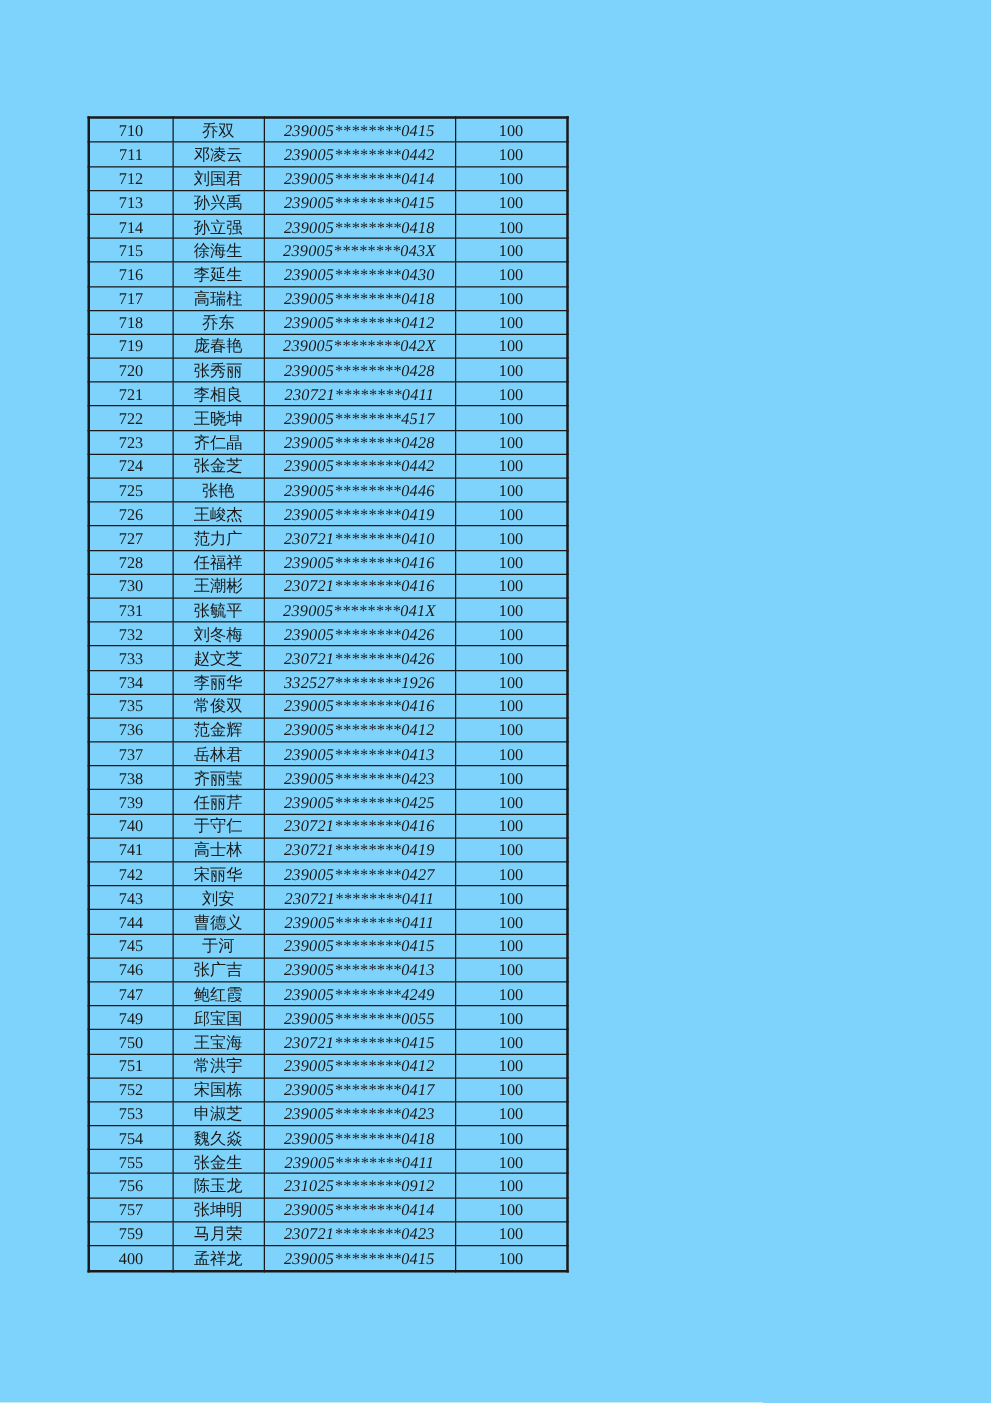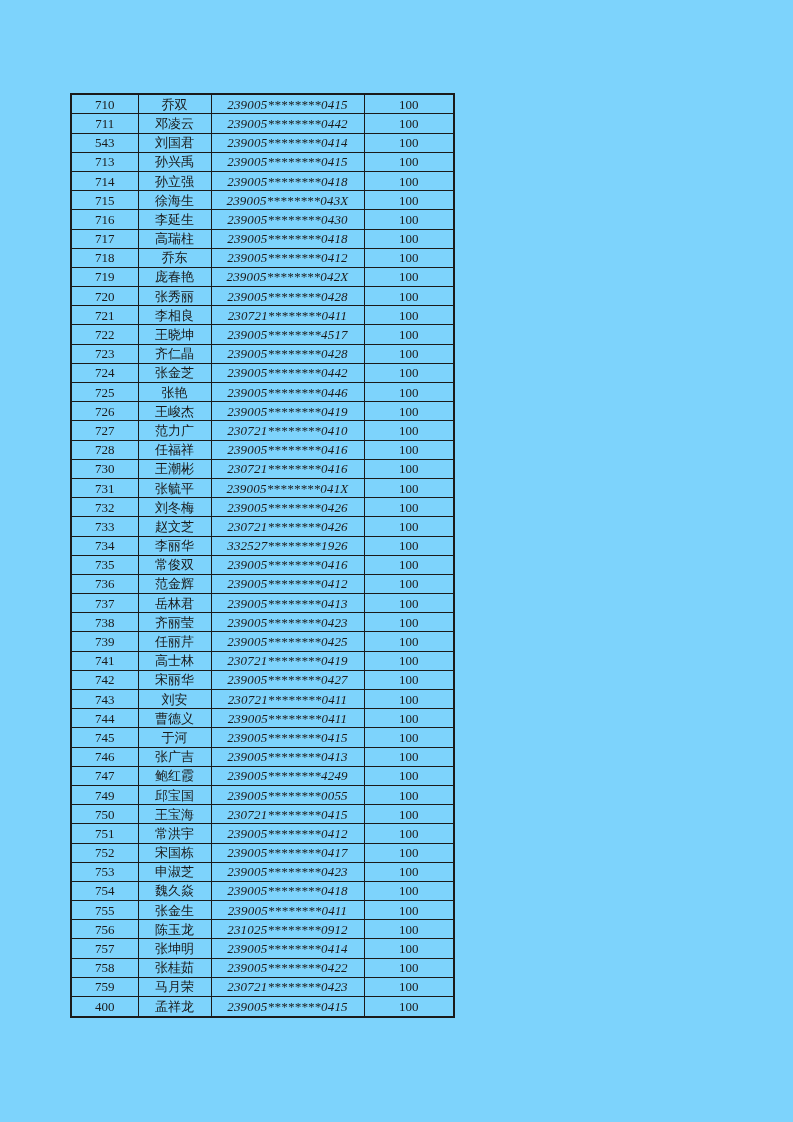--- a/index.html
+++ b/index.html
@@ -60,21 +60,21 @@
     <td class="id-cell">239005********0415</td>
     <td>100</td>
   </tr>
         <tr>
     <td>711</td>
     <td>邓凌云</td>
     <td class="id-cell">239005********0442</td>
     <td>100</td>
   </tr>
         <tr>
-    <td>543</td>
+    <td>712</td>
     <td>刘国君</td>
     <td class="id-cell">239005********0414</td>
     <td>100</td>
   </tr>
         <tr>
     <td>713</td>
     <td>孙兴禹</td>
     <td class="id-cell">239005********0415</td>
     <td>100</td>
   </tr>
@@ -222,20 +222,26 @@
     <td class="id-cell">239005********0423</td>
     <td>100</td>
   </tr>
         <tr>
     <td>739</td>
     <td>任丽芹</td>
     <td class="id-cell">239005********0425</td>
     <td>100</td>
   </tr>
         <tr>
+    <td>740</td>
+    <td>于守仁</td>
+    <td class="id-cell">230721********0416</td>
+    <td>100</td>
+  </tr>
+        <tr>
     <td>741</td>
     <td>高士林</td>
     <td class="id-cell">230721********0419</td>
     <td>100</td>
   </tr>
         <tr>
     <td>742</td>
     <td>宋丽华</td>
     <td class="id-cell">239005********0427</td>
     <td>100</td>
@@ -315,26 +321,20 @@
         <tr>
     <td>756</td>
     <td>陈玉龙</td>
     <td class="id-cell">231025********0912</td>
     <td>100</td>
   </tr>
         <tr>
     <td>757</td>
     <td>张坤明</td>
     <td class="id-cell">239005********0414</td>
-    <td>100</td>
-  </tr>
-        <tr>
-    <td>758</td>
-    <td>张桂茹</td>
-    <td class="id-cell">239005********0422</td>
     <td>100</td>
   </tr>
         <tr>
     <td>759</td>
     <td>马月荣</td>
     <td class="id-cell">230721********0423</td>
     <td>100</td>
   </tr>
         <tr>
     <td>400</td>

